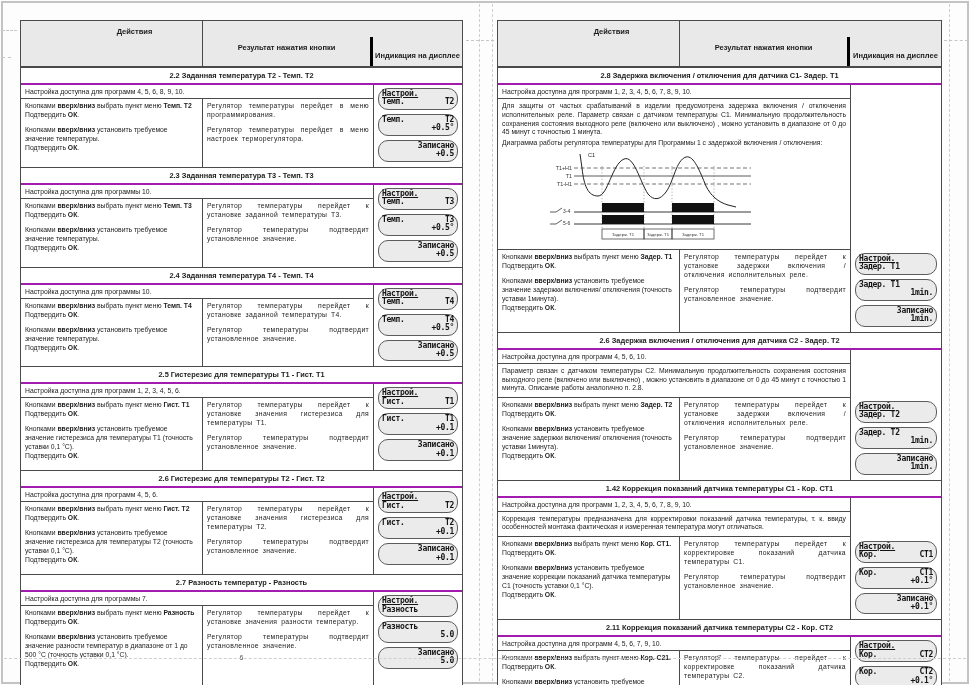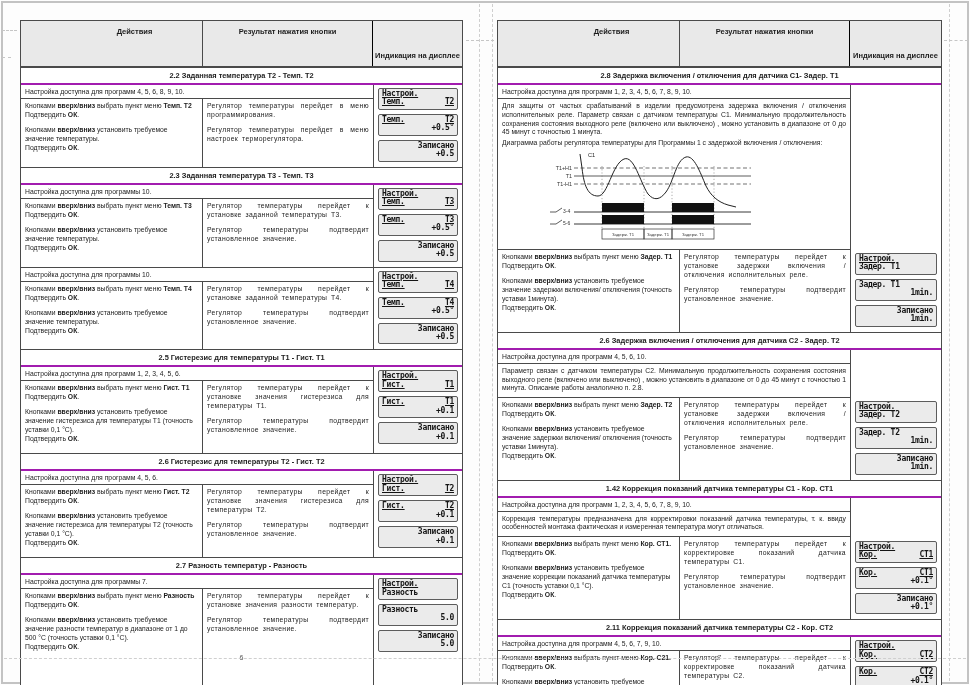--- a/index.html
+++ b/index.html
@@ -7,21 +7,21 @@
           font-family:"Liberation Sans",sans-serif;color:#1c1c1c;}
   .frame{position:absolute;inset:1px;border:2px solid #c3c3c3;pointer-events:none;}
   .page{position:absolute;top:20px;}
   .page[data-page="0"]{left:20px;width:443px;}
   .page[data-page="1"]{left:497px;width:445px;}
   .dtable{width:100%;border:1px solid #4a4a4a;background:#fff;box-sizing:border-box;}
   .dtable{--c1:182px;--c2:170px;}
   .hdr{display:flex;background:#e9e9e9;border-bottom:1px solid #4a4a4a;}
   .hcell{font-size:7.5px;font-weight:bold;text-align:center;padding:6px 2px;box-sizing:border-box;}
   .hcell.c1{width:var(--c1);border-right:1px solid #4a4a4a;padding-left:48px;}
-  .hcell.c2{width:var(--c2);border-right:1px solid #000000;}
+  .hcell.c2{width:var(--c2);border-right:3px solid #000000;margin-top:16px;}
   .hcell.c3{flex:1;margin-top:24px;}
   .sec{border-top:1px solid #4a4a4a;}
   .sec:first-of-type{border-top:none;}
   .sec-title{font-size:7.4px;font-weight:bold;text-align:center;padding:3px 2px;border-bottom:2px solid #a21caf;}
   .sec-body{display:flex;position:relative;}
   .sec-left{position:relative;width:calc(var(--c1) + var(--c2) + 1px);box-sizing:border-box;
             border-right:1px solid #4a4a4a;display:flex;flex-direction:column;}
   .note{font-size:6.8px;padding:3px 4px;border-bottom:1px solid #4a4a4a;}
   .info{font-size:6.8px;padding:3px 4px 2px;border-bottom:1px solid #4a4a4a;line-height:1.3;}
   .infp{margin:0 0 2px;text-align:justify;}
@@ -29,25 +29,25 @@
   .page[data-page="1"] .actrow{min-height:72px;}
   .act{width:var(--c1);box-sizing:border-box;border-right:1px solid #4a4a4a;padding:3px 4px;font-size:6.8px;line-height:1.32;}
   .res{flex:1;padding:3px 4px;font-size:6.8px;line-height:1.32;}
   .para{margin:0 0 6px;}
   .res .para{text-align:justify;letter-spacing:.35px;word-spacing:1.6px;}
   .page[data-page="0"] .sec:last-child .sec-body{min-height:158px;}
   .page[data-page="1"] .sec:last-child .sec-body{min-height:122px;}
   .page[data-page="0"] .sec-body{min-height:74px;}
   .lcdcol{flex:1;position:relative;}
   .lcdstack{padding:1px 3px;}
-  .lcd{background:#ebebeb;border:1px solid #5c5c5c;border-radius:2px;margin:2px 1px 4px;padding:1px 3px 2px;
+  .lcd{background:#ebebeb;border:1px solid #5c5c5c;border-radius:10px;margin:2px 1px 4px;padding:1px 3px 2px;
        font-family:"DejaVu Sans Mono",monospace;font-weight:bold;font-size:8px;line-height:1.06;
        color:#141414;letter-spacing:-0.3px;}
   .lcdline{display:flex;justify-content:flex-start;white-space:pre;}
-  .lcdline.spread{justify-content:space-between;text-decoration:underline;}
+  .lcdline.spread{justify-content:space-between;}
   .lcdline.ctr{justify-content:flex-end;}
   .lcdline .ul{text-decoration:underline;}
   .pagenum{position:absolute;top:634px;width:100%;text-align:center;font-size:7px;color:#555;}
   .diagwrap{margin:2px 0 2px 34px;}
   
   .vd{position:absolute;top:4px;bottom:4px;width:0;border-left:1px dashed #cfcfcf;pointer-events:none;}
   .hd{position:absolute;left:4px;right:4px;height:0;border-top:1px dashed #cfcfcf;top:658px;pointer-events:none;}
   .hm{position:absolute;height:0;border-top:1px dashed #c6c6c6;pointer-events:none;}
   b{font-weight:bold;}
 </style>
@@ -126,20 +126,21 @@
                 </div>
                 <div class="lcd">
                   <div class="lcdline ctr"><span>Записано</span></div>
                   <div class="lcdline ctr"><span>+0.5</span></div>
                 </div>
               </div>
             </div>
           </div>
         </div>
         <div class="sec">
+          <div class="sec-title">2.4 Заданная температура Т4 - Темп. Т4</div>
           <div class="sec-body">
             <div class="sec-left">
               <div class="note">Настройка доступна для программы 10.</div>
               <div class="actrow">
                 <div class="act">
                   <div class="para">Кнопками <b>вверх/вниз</b> выбрать пункт меню <b>Темп. Т4</b><br>Подтвердить <b>ОК</b>.</div>
                   <div class="para">Кнопками <b>вверх/вниз</b> установить требуемое значение температуры.<br>Подтвердить <b>ОК</b>.</div>
                 </div>
                 <div class="res">
                   <div class="para">Регулятор температуры перейдет к установке заданной температуры Т4.</div>

